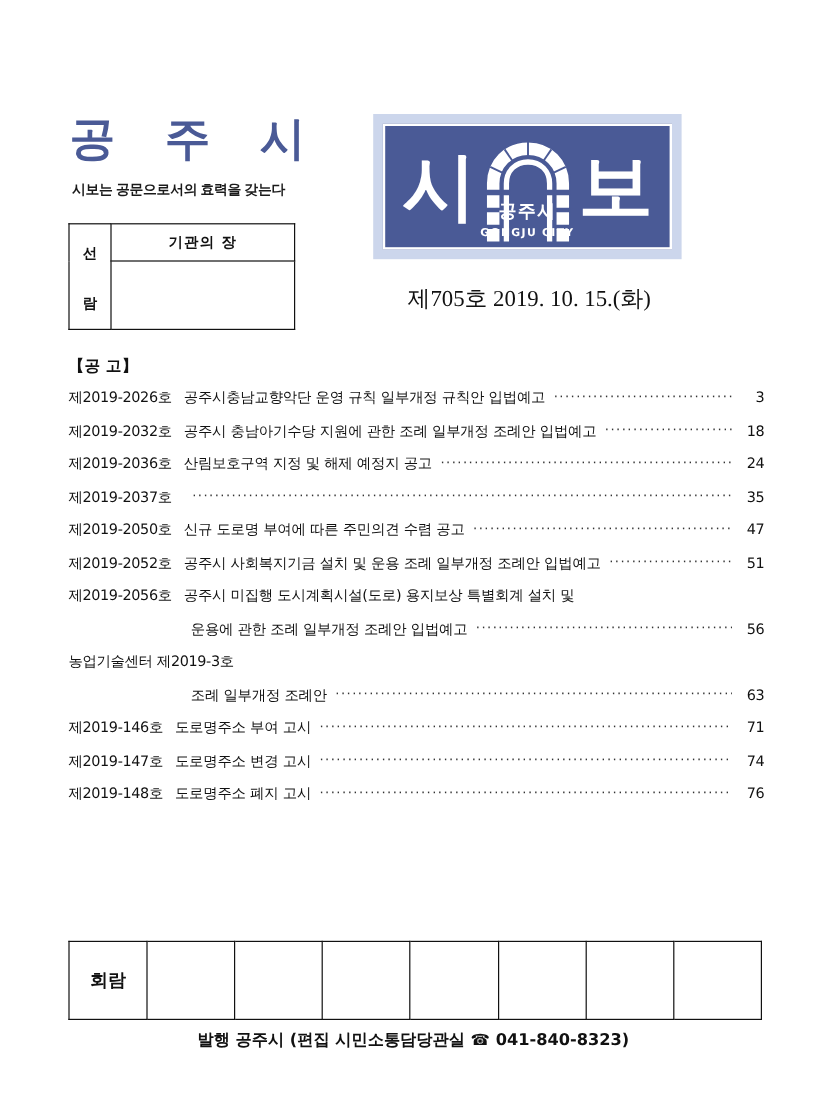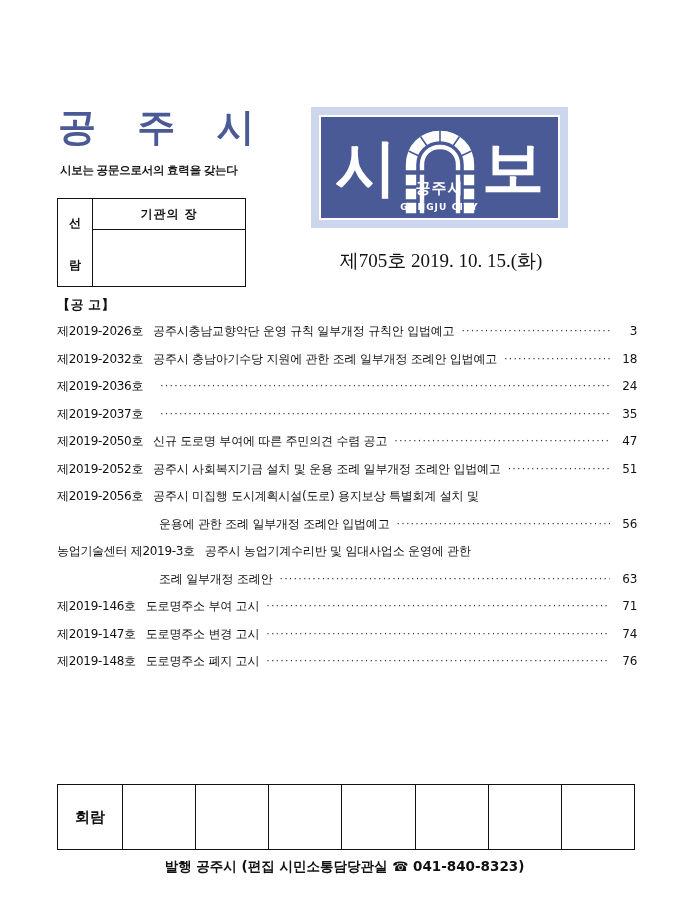--- a/index.html
+++ b/index.html
@@ -12,21 +12,21 @@
     height: 920px;
     position: relative;
     font-family: "Liberation Serif", "DejaVu Serif", serif;
     color: #111111;
     overflow: hidden;
   }
 
   
   #masthead {
     position: absolute;
-    left: 0; top: 12px;
+    left: 0; top: 0;
     width: 573px;
     height: 285px;
     padding-left: 33px;
   }
   #city-title {
     position: absolute;
     left: 58px;
     top: 96px;
     font-family: "DejaVu Sans", sans-serif;
     font-size: 38px;
@@ -341,20 +341,21 @@
           <div class="toc-line">
             <span class="toc-num">제2019-2032호</span>
             <span class="toc-title">공주시 충남아기수당 지원에 관한 조례 일부개정 조례안 입법예고</span>
             <span class="toc-leader">········································································································································································································</span>
             <span class="toc-page">18</span>
           </div>
         </div>
         <div class="toc-entry">
           <div class="toc-line">
             <span class="toc-num">제2019-2036호</span>
+            <span class="toc-title">산림보호구역 지정 및 해제 예정지 공고</span>
             <span class="toc-leader">········································································································································································································</span>
             <span class="toc-page">24</span>
           </div>
         </div>
         <div class="toc-entry">
           <div class="toc-line">
             <span class="toc-num">제2019-2037호</span>
             <span class="toc-leader">········································································································································································································</span>
             <span class="toc-page">35</span>
           </div>
@@ -385,21 +386,20 @@
           <div class="toc-line">
             <span class="toc-num indent-left"></span>
             <span class="toc-title">운용에 관한 조례 일부개정 조례안 입법예고</span>
             <span class="toc-leader">········································································································································································································</span>
             <span class="toc-page">56</span>
           </div>
         </div>
         <div class="toc-entry">
           <div class="toc-line">
             <span class="toc-num">농업기술센터 제2019-3호</span>
-            <span class="toc-title">공주시 농업기계수리반 및 임대사업소 운영에 관한</span>
             <span class="toc-leader hidden">········································································································································································································</span>
             <span class="toc-page"></span>
           </div>
           <div class="toc-line">
             <span class="toc-num indent-left"></span>
             <span class="toc-title">조례 일부개정 조례안</span>
             <span class="toc-leader">········································································································································································································</span>
             <span class="toc-page">63</span>
           </div>
         </div>

